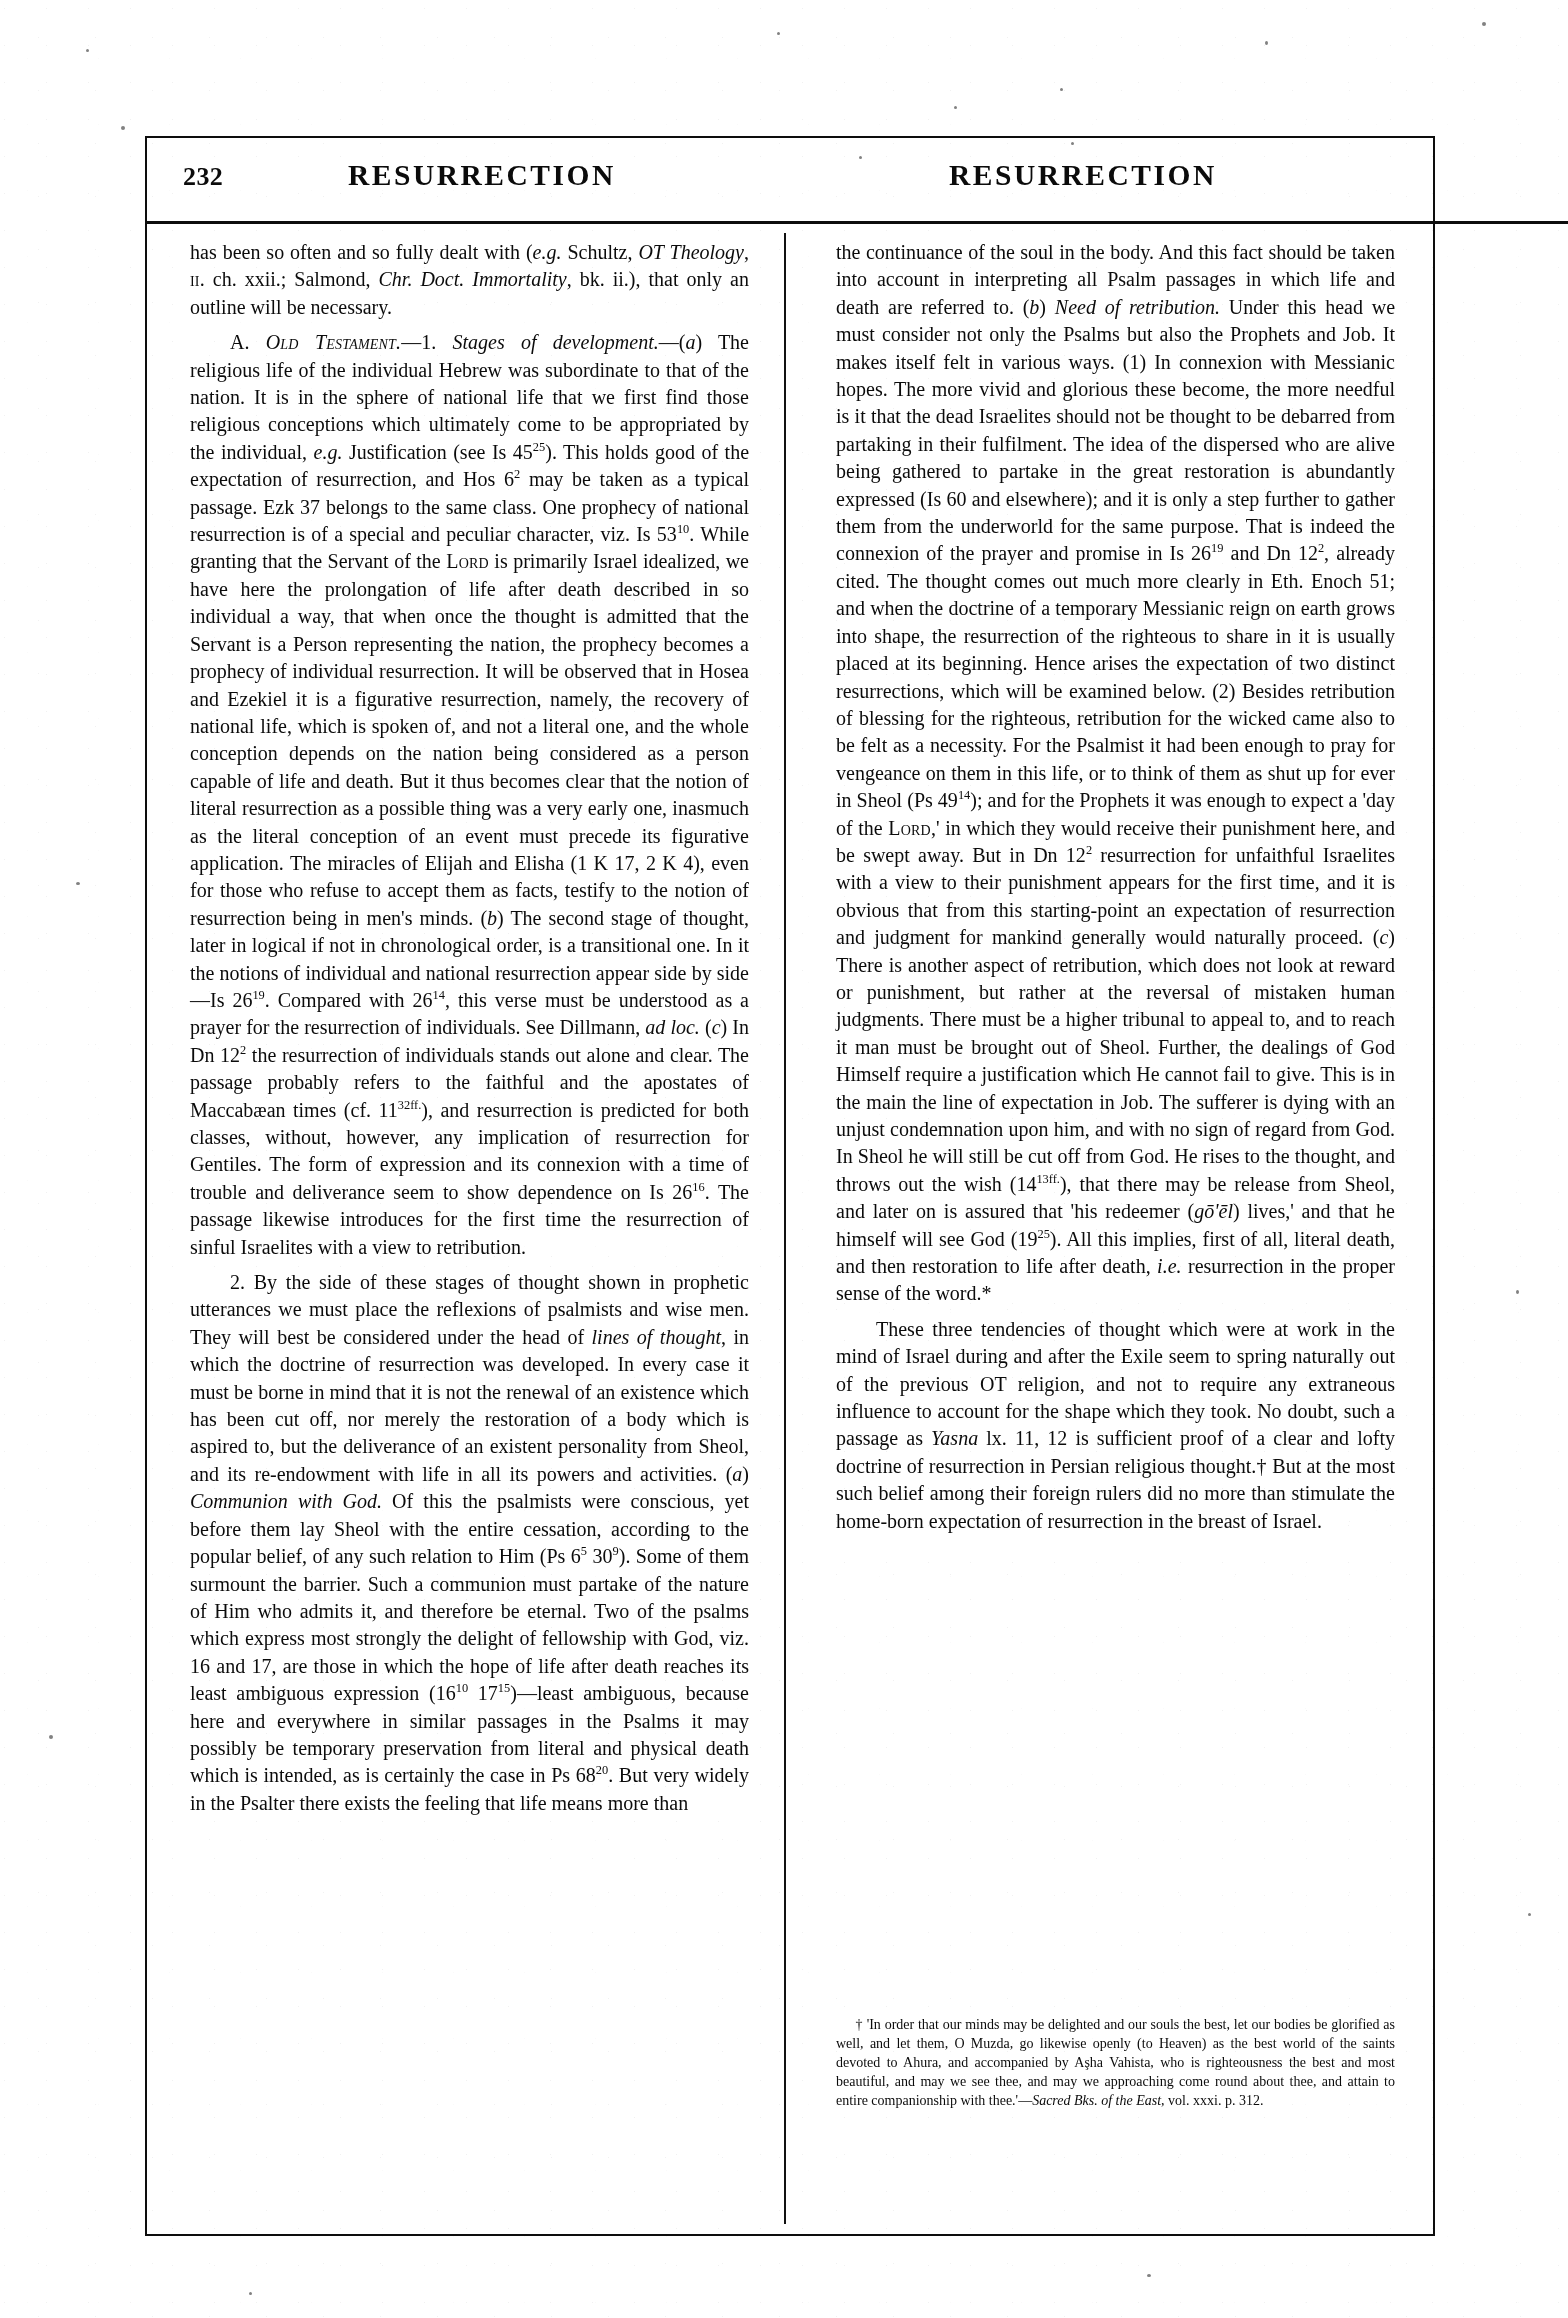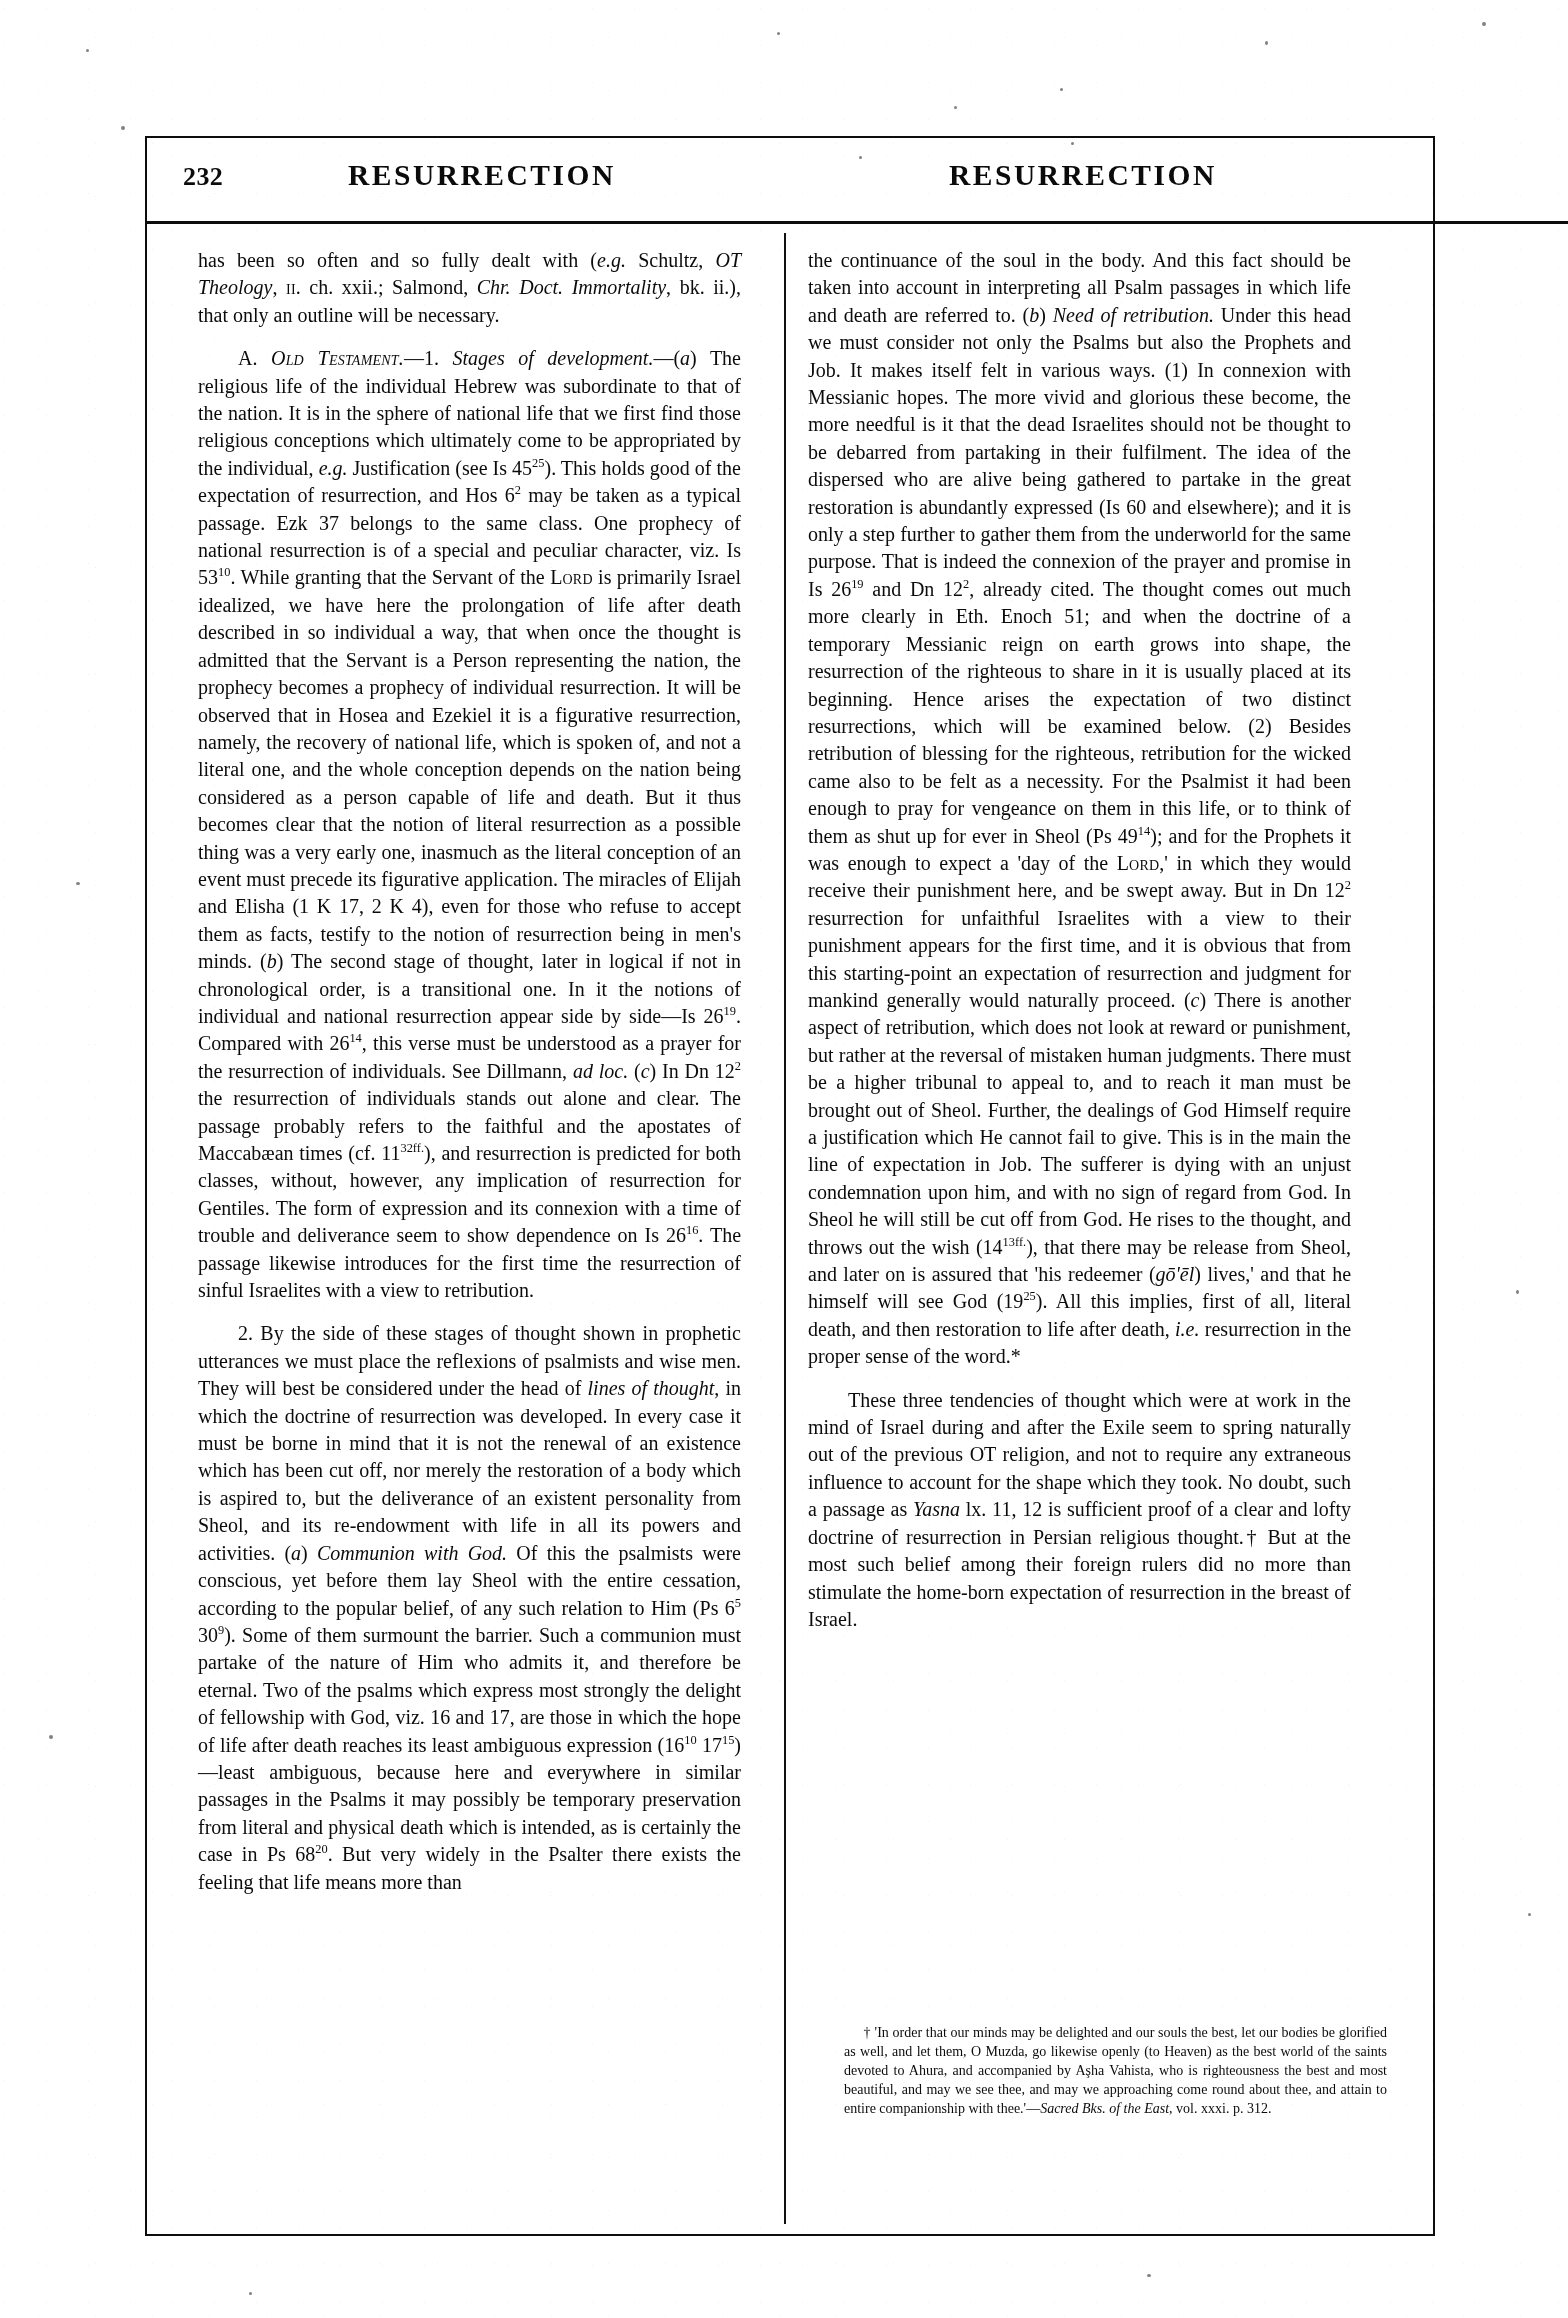--- a/index.html
+++ b/index.html
@@ -77,33 +77,33 @@
     top: 231px;
     width: 575px;
     font-size: 20px;
     line-height: 27.4px;
     text-align: justify;
     text-justify: inter-word;
     -webkit-hyphens: none;
     hyphens: none;
   }
   .col-left  { left: 182px; }
-  .col-right { left: 792px; }
+  .col-right { left: 828px; }
 
   .col-rule {
     position: absolute;
     left: 784px;
     top: 233px;
     width: 2.4px;
     height: 1991px;
     background: #111;
   }
 
   p {
-    margin: 16px;
+    margin: 8px;
   }
   p.ind { text-indent: 2.0em; }
   p.noind { text-indent: 0; }
 
   i, em { font-style: italic; }
   .sc {
     font-variant: small-caps;
     letter-spacing: 0.2px;
   }
   sup {

